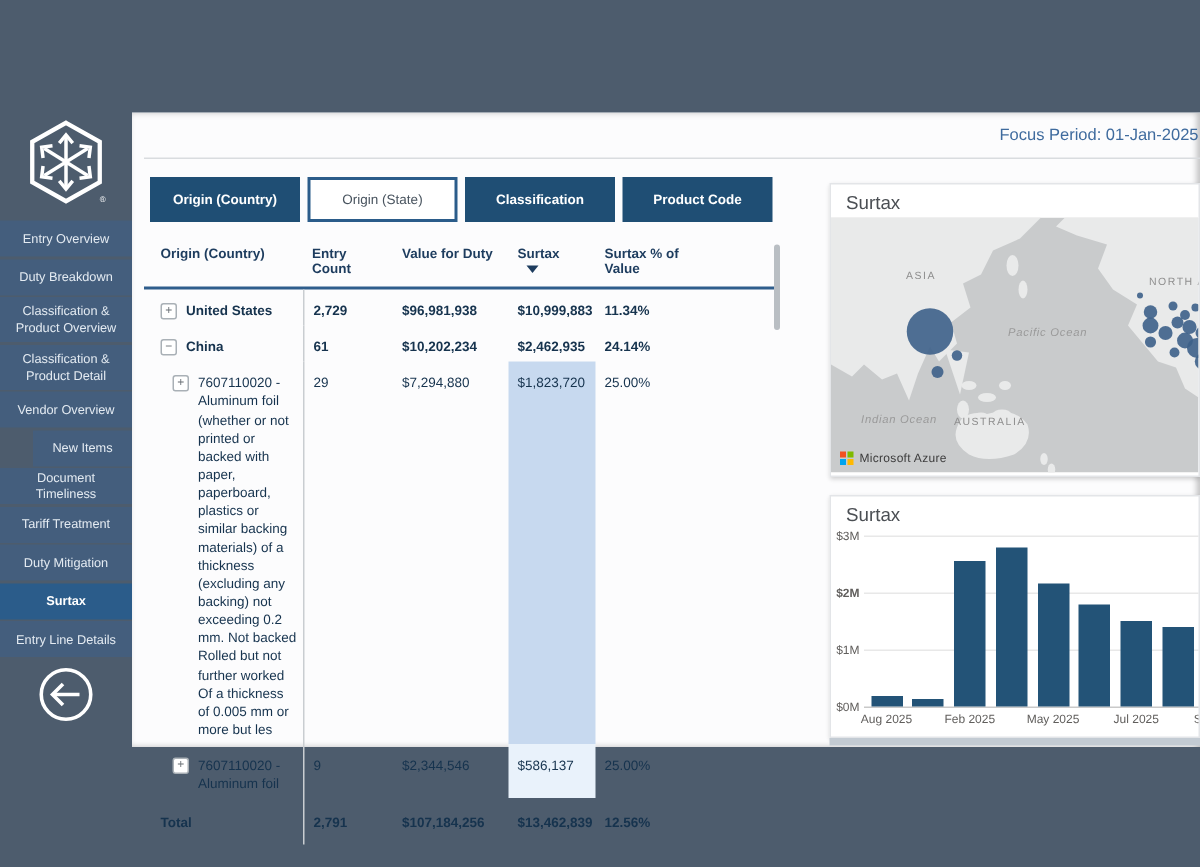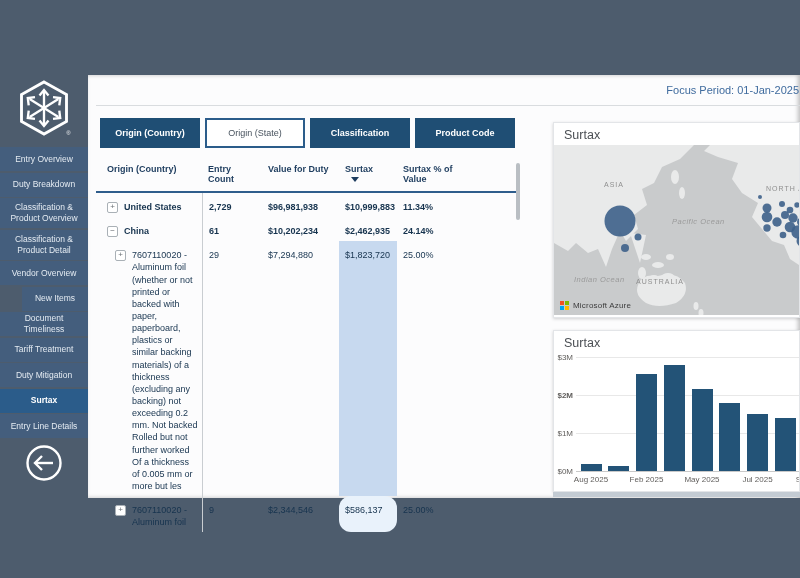--- a/index.html
+++ b/index.html
@@ -43,21 +43,21 @@
   .hcell{font-size:9px;font-weight:600;color:#1d3c5e;padding:4px 4px 7px 6px;cursor:pointer;}
   .hcell.h0{padding-left:11px;}
   .sort-caret{display:block;width:0;height:0;margin:3px 0 0 6px;
     border-left:4px solid transparent;border-right:4px solid transparent;border-top:5px solid #1d3c5e;}
   .tcell{font-size:9px;color:#16334e;padding:8px 4px 4px 6px;line-height:1.35;box-sizing:border-box;}
   .tcell.c0{padding-left:11px;display:flex;gap:6px;align-items:flex-start;}
   .tcell.c0.lvl1{padding-left:19px;}
   .tcell.c1{border-left:1px solid #c9cdd1;}
   .trow.bold .tcell{font-weight:bold;}
   .trow.hl-strong .c3{background:#c7d9ef;}
-  .trow.hl-light .c3{background:#e9f2fb;border-radius:12px;}
+  .trow.hl-light .c3{background:#e9f2fb;}
   .trow.total .tcell{padding-top:10px;padding-bottom:8px;}
   .expander{
     flex:0 0 9px;width:9px;height:9px;margin-top:1px;border:1px solid #a9b0b6;border-radius:2px;
     font-size:8px;line-height:8px;text-align:center;color:#6a7076;font-weight:400;cursor:pointer;background:#fff;
   }
   #table-scrollbar{position:absolute;left:428px;top:88px;width:4px;height:57px;background:#b9bec3;border-radius:2px;cursor:pointer;}
   
   .card{
     position:absolute;left:553px;width:247px;background:#ffffff;border:1px solid #e3e5e8;
     box-sizing:border-box;overflow:hidden;box-shadow:0 1px 3px rgba(0,0,0,.18);
@@ -194,20 +194,29 @@
         </div>
         <div class="trow hl-light">
           <div class="tcell c0 lvl1">
             <span class="expander">+</span>
             <span>7607110020 - Aluminum foil</span>
           </div>
           <div class="tcell c1">9</div>
           <div class="tcell c2">$2,344,546</div>
           <div class="tcell c3">$586,137</div>
           <div class="tcell c4">25.00%</div>
+        </div>
+        <div class="trow bold total">
+          <div class="tcell c0">
+            <span>Total</span>
+          </div>
+          <div class="tcell c1">2,791</div>
+          <div class="tcell c2">$107,184,256</div>
+          <div class="tcell c3">$13,462,839</div>
+          <div class="tcell c4">12.56%</div>
         </div>
       </div>
   </div>
   <div id="table-scrollbar"></div>
 </div>
 
 <div class="card" id="map-card">
   <div class="card-title">Surtax</div>
   <div id="map-area">
     <svg id="map-svg" width="245" height="170" viewBox="0 0 245 170">

